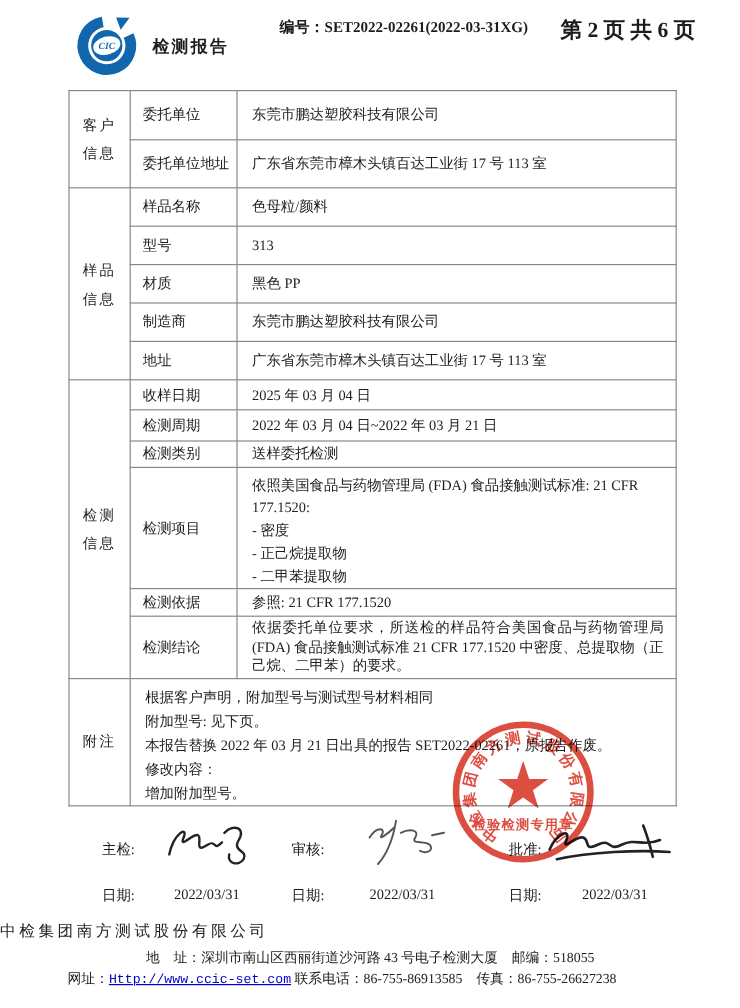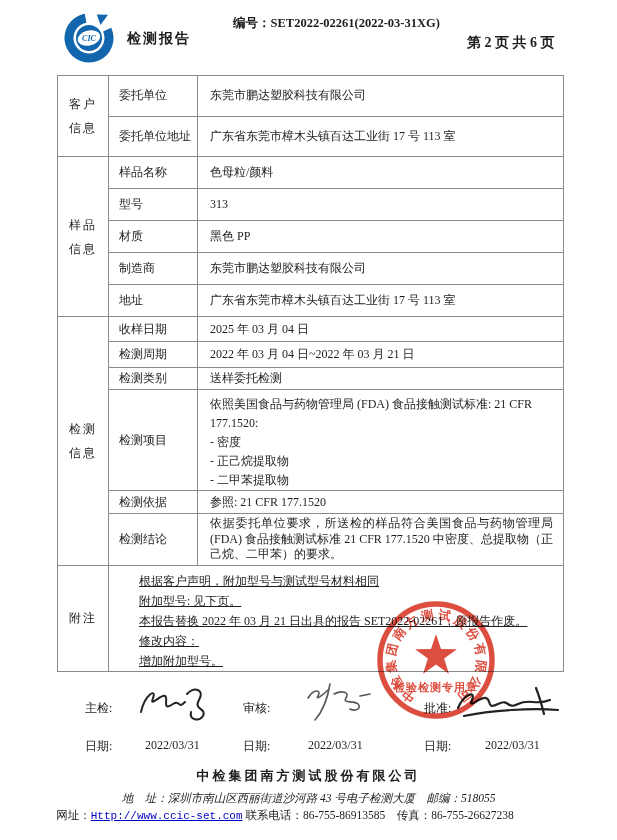--- a/index.html
+++ b/index.html
@@ -3,51 +3,51 @@
 <meta charset="utf-8">
 <style>
   * { margin:0; padding:0; box-sizing:border-box; }
   body { background:#ffffff; font-family:"Liberation Serif","DejaVu Serif",serif; }
   .page { position:relative; width:617px; height:840px; background:#ffffff; overflow:hidden; color:#1d1d1d; }
 
   
   .hdr-logo { position:absolute; left:62px; top:11px; width:54px; height:54px; }
   .hdr-title { position:absolute; left:127px; top:30px; font-size:14px; font-weight:bold; letter-spacing:2px; }
   .hdr-no { position:absolute; left:233px; top:15px; font-size:12.5px; font-weight:bold; white-space:nowrap; }
-  .hdr-page { position:absolute; left:467px; top:34px; font-size:14px; font-weight:bold; white-space:nowrap; }
+  .hdr-page { position:absolute; left:467px; top:13px; font-size:18px; font-weight:bold; white-space:nowrap; }
 
   
   table.rpt { position:absolute; left:57px; top:75px; width:506px; border-collapse:collapse; table-layout:fixed; }
   table.rpt td { border:1px solid #8a8a8a; font-size:12px; vertical-align:middle; }
   td.sec { text-align:center; padding:0; }
   td.sec .vt { width:30px; margin:16px auto; word-break:break-all; line-height:24px; letter-spacing:2px; text-align:center; }
   td.k { padding-left:10px; }
   td.v { padding-left:12px; padding-right:10px; }
   tr.r35 { height:35px; } tr.r32 { height:32px; }
   tr.r25 { height:25px; } tr.r26 { height:26px; } tr.r22 { height:22px; }
   tr.r92 { height:92px; } tr.r23 { height:23px; } tr.r47 { height:47px; }
   tr.r100 { height:100px; }
   td.items { vertical-align:top; padding-top:5px; }
   td.items .ln { line-height:19px; }
   td.concl { line-height:15.5px; padding-top:2px; padding-bottom:2px; text-align:justify; }
-  td.notes { padding:5px 10px 0 30px; vertical-align:top;text-decoration:underline; }
+  td.notes { padding:5px 10px 0 12px; vertical-align:top; }
   td.notes .ln { line-height:20px; }
 
   
   .sig-label { position:absolute; font-size:12px; white-space:nowrap; }
   .sig-svg { position:absolute; }
   .date-label { position:absolute; font-size:12px; white-space:nowrap; }
   .date-val { position:absolute; font-size:12px; white-space:nowrap; }
 
   
   .stamp { position:absolute; left:372px; top:596px; width:128px; height:128px; mix-blend-mode:multiply; opacity:.9; }
 
   
-  .ft-company { position:absolute; left:0; top:767px; width:617px; text-align:center; font-size:13px; font-weight:bold; letter-spacing:3px; }
-  .ft-addr { position:absolute; left:0; top:791px; width:617px; text-align:center; font-size:11.5px;font-style:italic; }
+  .ft-company { position:absolute; left:0; top:767px; width:617px; text-align:left; font-size:13px; font-weight:normal; letter-spacing:3px; }
+  .ft-addr { position:absolute; left:0; top:791px; width:617px; text-align:center; font-size:11.5px; }
   .ft-web { position:absolute; left:0; top:808px; width:570px; text-align:center; font-size:11.5px; }
   .ft-web a { color:#0000cc; text-decoration:underline; font-family:"Liberation Mono","DejaVu Sans Mono",monospace; font-size:11px; }
 </style>
 </head>
 <body>
 
 <div class="page">
 
   <svg class="hdr-logo" viewBox="0 0 54 54">
     <g transform="rotate(-25 27 27)">

